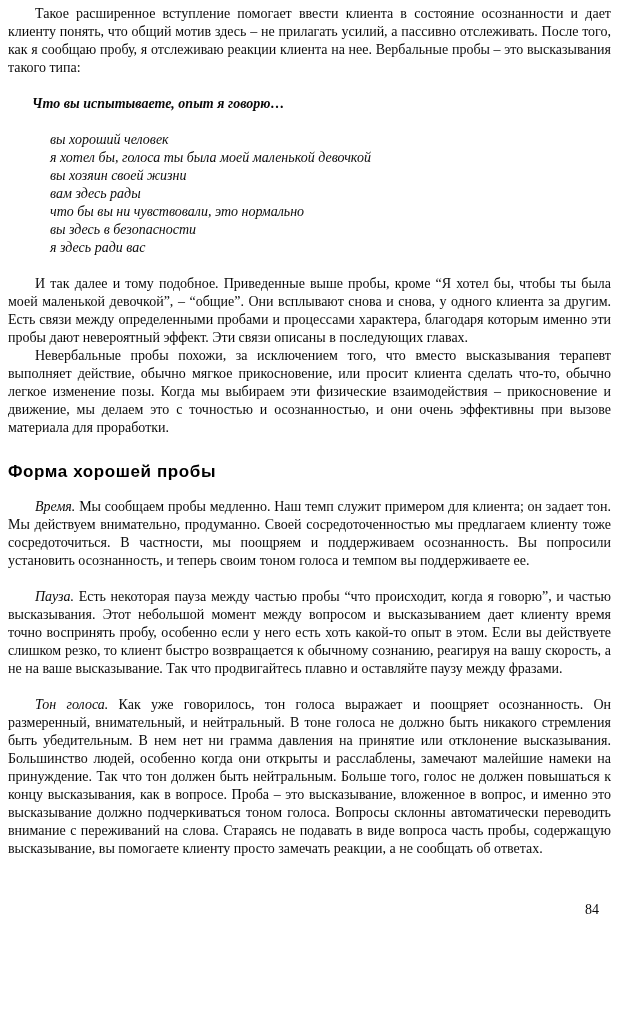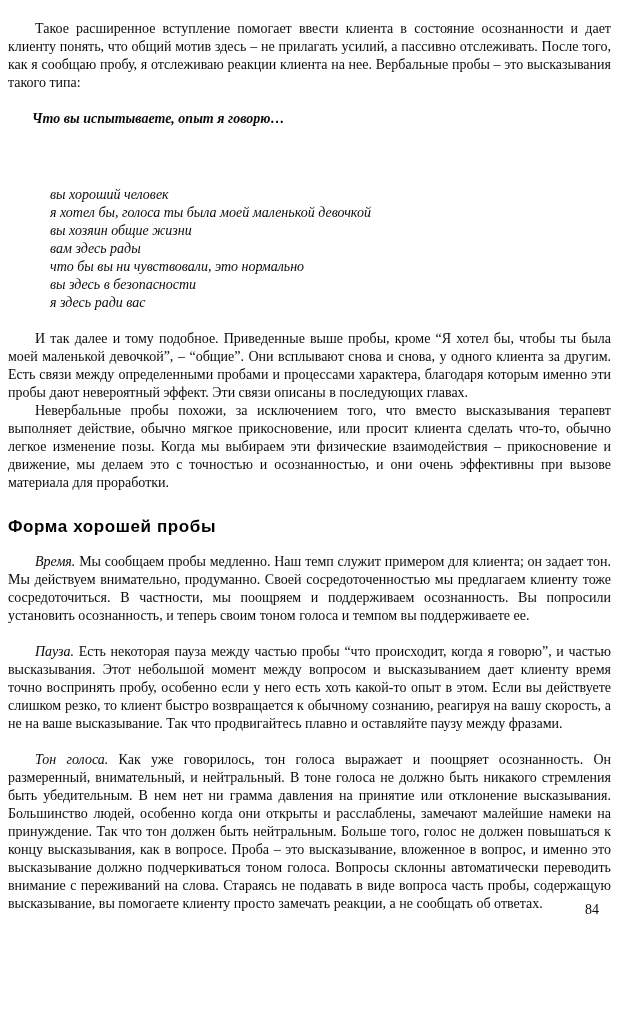--- a/index.html
+++ b/index.html
@@ -10,40 +10,39 @@
   .page {
     position: relative;
     width: 620px;
     height: 927px;
     box-sizing: border-box;
     background: #ffffff;
     color: #0a0a0a;
     font-family: "Liberation Serif", serif;
     font-size: 14px;
     line-height: 18px;
-    padding: 20px 9px 0 8px;
+    padding: 5px 9px 0 8px;
     overflow: hidden;
   }
   p.body-para {
     margin: 0;
     text-align: justify;
     text-indent: 27px;
   }
   .blank {
     height: 18px;
   }
   .quote-lead {
     margin: 0 0 0 24px;
     font-style: italic;
     font-weight: bold;
   }
   .quote-list {
     margin-left: 42px;
     font-style: italic;
-    margin-top: 40px;
   }
   .quote-item {
     white-space: nowrap;
   }
   h2.section-heading {
     margin: 26px 0 17px 0;
     font-family: "Liberation Sans", sans-serif;
     font-weight: bold;
     font-size: 17px;
     letter-spacing: 0.6px;
@@ -68,21 +67,21 @@
 
   <div class="blank"></div>
 
   <p class="quote-lead">Что вы испытываете, опыт я говорю…</p>
 
   <div class="blank"></div>
 
   <div class="quote-list">
     <div class="quote-item">вы хороший человек</div>
     <div class="quote-item">я хотел бы, голоса ты была моей маленькой девочкой</div>
-    <div class="quote-item">вы хозяин общие жизни</div>
+    <div class="quote-item">вы хозяин своей жизни</div>
     <div class="quote-item">вам здесь рады</div>
     <div class="quote-item">что бы вы ни чувствовали, это нормально</div>
     <div class="quote-item">вы здесь в безопасности</div>
     <div class="quote-item">я здесь ради вас</div>
   </div>
 
   <div class="blank"></div>
 
   <p class="body-para">И так далее и тому подобное. Приведенные выше пробы, кроме “Я хотел бы, чтобы ты была моей маленькой девочкой”, – “общие”. Они всплывают снова и снова, у одного клиента за другим. Есть связи между определенными пробами и процессами характера, благодаря которым именно эти пробы дают невероятный эффект. Эти связи описаны в последующих главах.</p>
 

